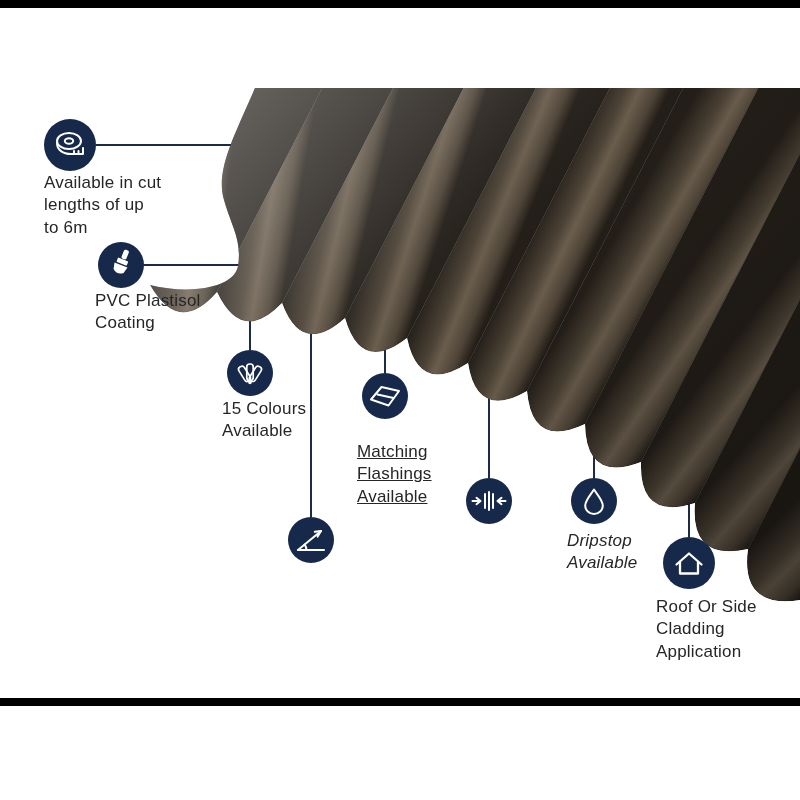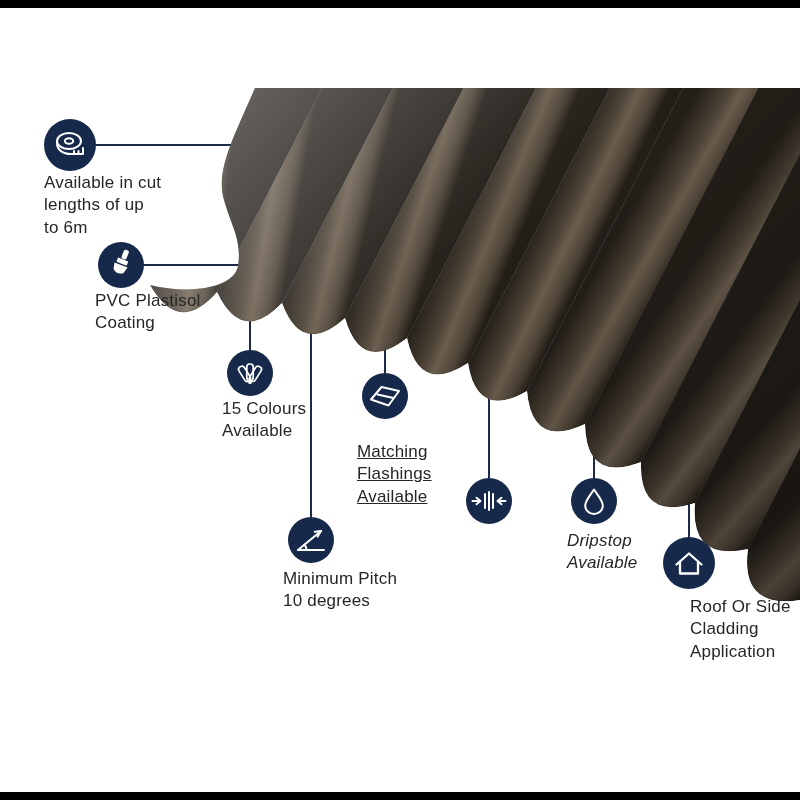--- a/index.html
+++ b/index.html
@@ -1,16 +1,16 @@
 <!DOCTYPE html>
 <html style="--background: #ffffff; --border-bar: #000000; --icon-bg: #16294a; --icon-fg: #ffffff; --connector: #1c2b48; --text: #262626; --sheet-shadow: #231e18; --sheet-mid: #4d4336; --sheet-light: #6b5e4e;"><head>
 <meta charset="utf-8">
 <style>
   html,body{margin:0;padding:0;background:#fff;}
-  .stage{position:relative;width:800px;height:800px;overflow:hidden;
+  .stage{position:relative;width:800px;height:706px;overflow:hidden;
          background:var(--background,#fff);
          font-family:"Liberation Sans","DejaVu Sans",sans-serif;}
   .bar{position:absolute;left:0;width:800px;height:8px;background:var(--border-bar,#000);z-index:5;}
   .bar.top{top:0;} .bar.bottom{bottom:0;}
   .sheet-svg{position:absolute;left:0;top:0;z-index:2;pointer-events:none;}
   .cline{position:absolute;z-index:1;background:var(--connector,#1c2b48);}
   .fi{position:absolute;z-index:3;}
   .fi .bg{fill:var(--icon-bg,#16294a);}
   .fi .g{stroke:var(--icon-fg,#fff);fill:none;stroke-width:2;stroke-linecap:round;stroke-linejoin:round;}
   .fi .gf{fill:var(--icon-fg,#fff);stroke:none;}
@@ -211,22 +211,20 @@
   <div class="label" style="left:44px;top:172px;">Available in cut
 lengths of up
 to 6m</div>
   <div class="label" style="left:95px;top:290px;">PVC Plastisol
 Coating</div>
   <div class="label" style="left:222px;top:398px;">15 Colours
 Available</div>
   <div class="label" style="left:357px;top:441px;text-decoration:underline;">Matching
 Flashings
 Available</div>
-  <div class="label" style="left:283px;top:568px;">Minimum Pitch
-10 degrees</div>
   <div class="label" style="left:567px;top:530px;font-style:italic;">Dripstop
 Available</div>
-  <div class="label" style="left:656px;top:596px;margin-left:34px;">Roof Or Side
+  <div class="label" style="left:656px;top:596px;">Roof Or Side
 Cladding
 Application</div>
 
   <div class="bar bottom"></div>
 </div>
 
 </body></html>

